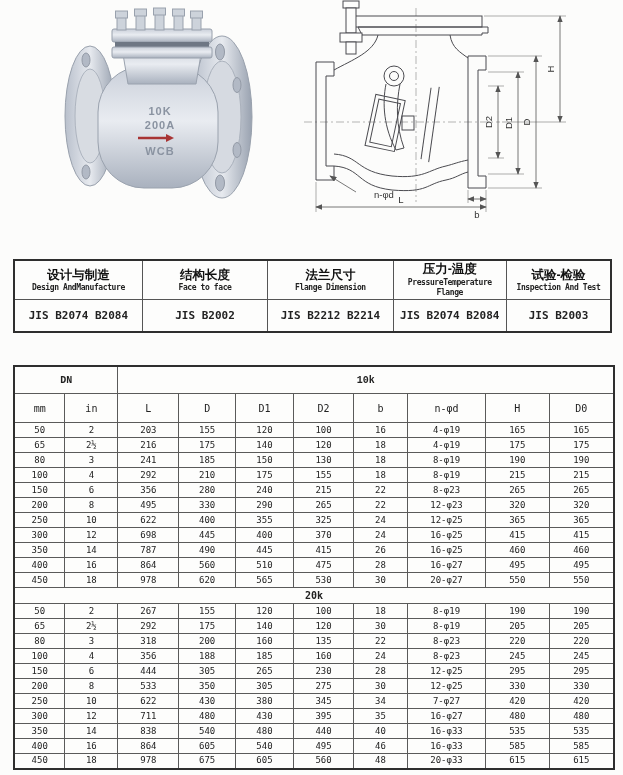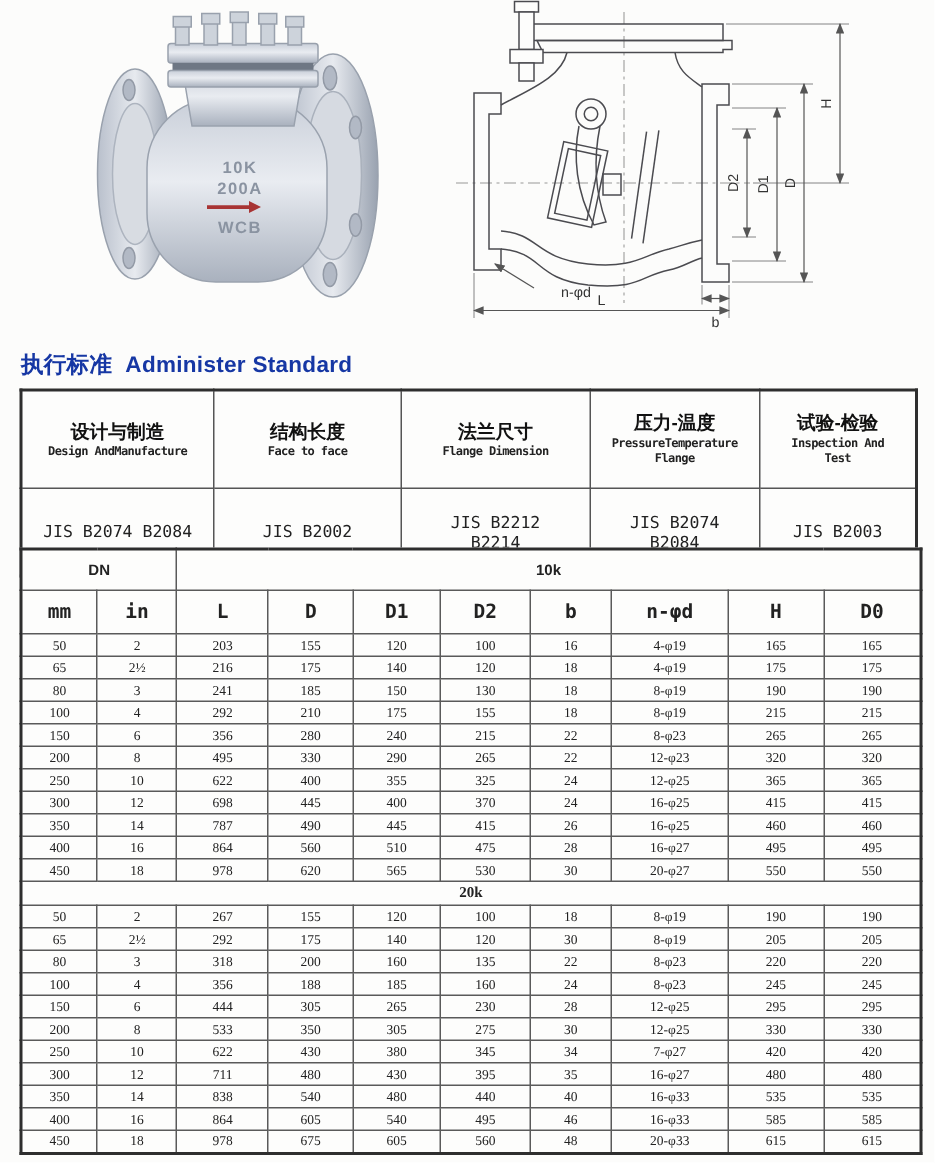--- a/index.html
+++ b/index.html
@@ -8,33 +8,33 @@
   .top-section{position:absolute;left:0;top:0;width:623px;height:228px;}
   .photo-wrap{position:absolute;left:40px;top:2px;}
   .drawing-wrap{position:absolute;left:298px;top:0;}
   .sec-heading{position:absolute;left:14px;margin:0;font-size:15px;font-weight:bold;
                color:#1637a4;letter-spacing:.2px;white-space:nowrap;}
   #std-heading{top:234px;}
   #dim-heading{top:344px;}
   table{border-collapse:collapse;table-layout:fixed;background:#fdfdfc;}
   
   .std-table{position:absolute;left:13px;top:259px;width:599px;border:2px solid #2e2e2e;}
-  .std-table th,.std-table td{border:1px solid #555;text-align:center;vertical-align:middle;padding:13px;}
+  .std-table th,.std-table td{border:1px solid #555;text-align:center;vertical-align:middle;padding:0;}
   .std-table th{height:38px;font-weight:bold;}
   .std-table .zh{display:block;font-size:12.5px;font-weight:bold;color:#111;line-height:1.3;}
   .std-table .en{display:block;font-size:8px;font-weight:bold;color:#222;
                  font-family:"DejaVu Sans Mono",monospace;letter-spacing:-0.4px;line-height:1.3;}
-  .std-table td{height:31px;font-family:"DejaVu Sans Mono",monospace;font-size:11px;font-weight:normal;}
+  .std-table td{height:31px;font-family:"DejaVu Sans Mono",monospace;font-size:11px;font-weight:bold;}
   
   .dim-table{position:absolute;left:13px;top:365px;width:602px;border:2px solid #2e2e2e;
              font-family:"DejaVu Sans Mono",monospace;}
   .dim-table th,.dim-table td{border:1px solid #5a5a5a;text-align:center;vertical-align:middle;padding:0;}
-  .dim-table .grp th{height:26px;font-size:10px;font-weight:bold;font-family:Liberation Sans, sans-serif;}
-  .dim-table .cols th{height:28px;font-size:13px;font-weight:bold;}
-  .dim-table tbody tr{height:15px;font-family:Liberation Serif, serif;}
+  .dim-table .grp th{height:26px;font-size:10px;font-weight:bold;font-family:Liberation Mono, monospace;}
+  .dim-table .cols th{height:28px;font-size:10px;font-weight:normal;}
+  .dim-table tbody tr{height:15px;}
   .dim-table tbody td{font-size:9px;line-height:1;}
   .dim-table .sep td{height:15px;font-size:10px;font-weight:bold;}
   
   .dim-label{font-family:"Liberation Sans",sans-serif;font-size:9.5px;fill:#333;}
   .cast{font-family:"Liberation Sans",sans-serif;font-weight:bold;fill:#8a93a1;
         letter-spacing:1px;text-anchor:middle;}
 </style>
 </head>
 <body>
 
@@ -187,24 +187,20 @@
           <text class="dim-label" transform="rotate(-90 232 122)" x="232" y="122">D</text>
           <text class="dim-label" transform="rotate(-90 256 69)" x="256" y="69">H</text>
           <text class="dim-label" x="179" y="218">b</text>
           <text class="dim-label" x="103" y="203">L</text>
           <text class="dim-label" x="76" y="198" text-anchor="start">n-φd</text>
         </g>
       </svg>
     </div>
   </div>
 
-  <h2 class="sec-heading" id="std-heading">
-    <span>执行标准</span>&nbsp;
-    <span>Administer Standard</span>
-  </h2>
 
   <table class="std-table">
     <colgroup>
       <col style="width:21.5%">
         <col style="width:21%">
         <col style="width:21%">
         <col style="width:19%">
         <col style="width:17.5%">
     </colgroup>
     <thead>

